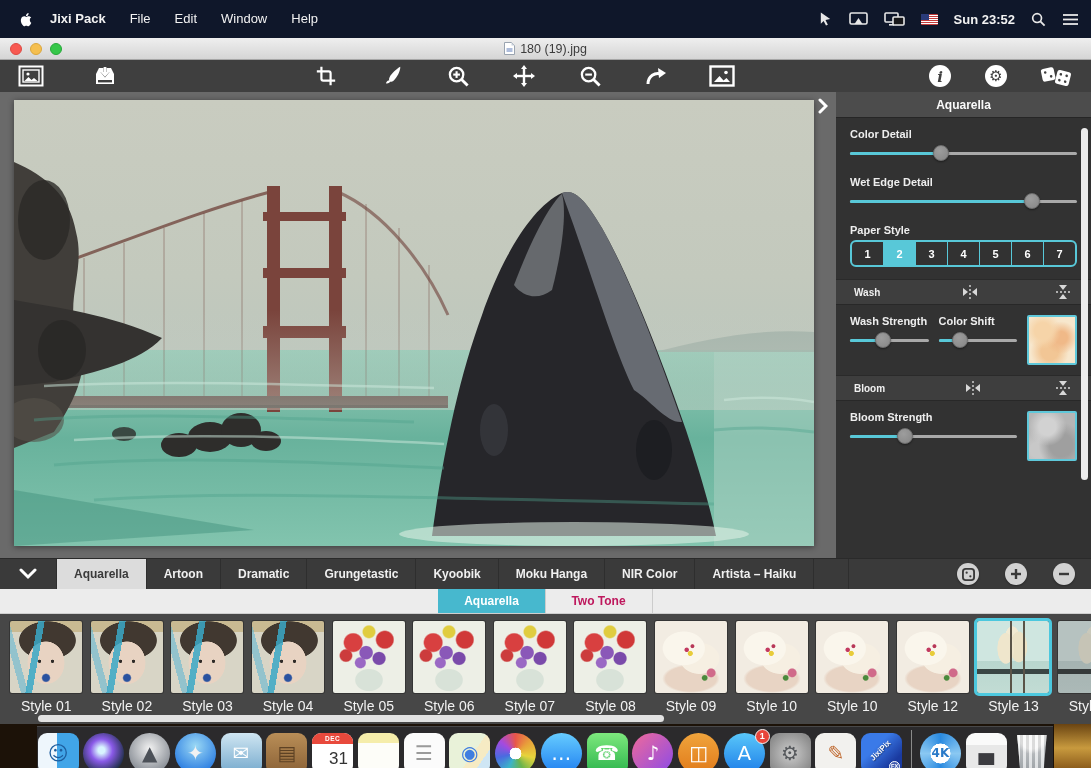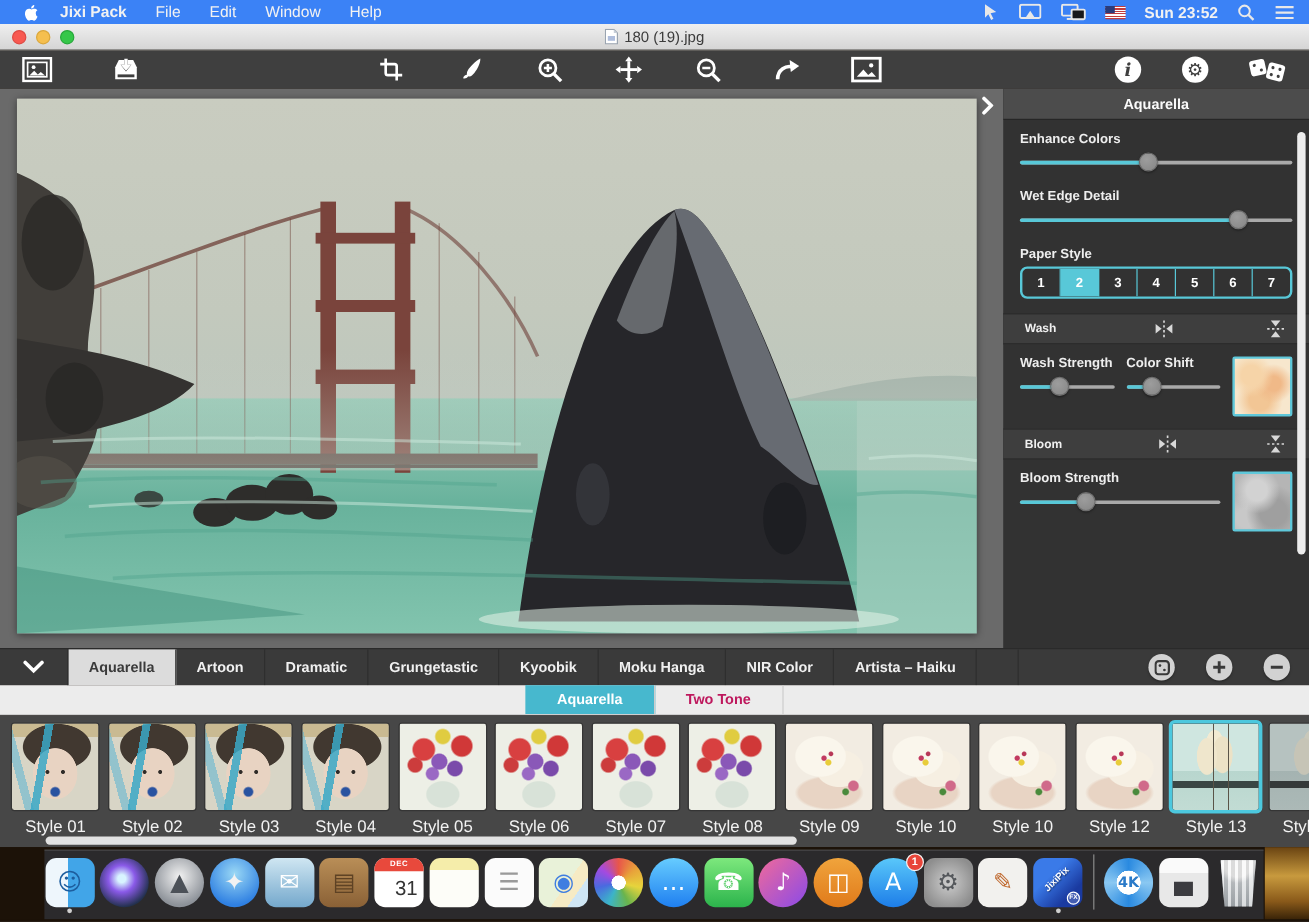--- a/index.html
+++ b/index.html
@@ -1,20 +1,20 @@
 <!DOCTYPE html>
 <html><head>
 <meta charset="utf-8">
 <style>
   * { margin:0; padding:0; box-sizing:border-box; }
   html,body { width:1091px; height:768px; overflow:hidden; background:#1c1208;
     font-family:"Liberation Sans","DejaVu Sans",sans-serif; -webkit-font-smoothing:antialiased; }
 
   
-  .menubar { height:20px; background:#3b82f6; display:flex; align-items:center; padding:0 12px; color:#f2f2f2; font-size:13px; }
+  .menubar { height:38px; background:#0f172a; display:flex; align-items:center; padding:0 12px; color:#f2f2f2; font-size:13px; }
   .menubar .apple { width:26px; display:flex; justify-content:center; }
   .menu-items { display:flex; }
   .menu-item { padding:0 12px; line-height:22px; cursor:default; }
   .menu-item.bold { font-weight:bold; }
   .mb-spacer { flex:1; }
   .mb-status { display:flex; align-items:center; gap:16px; }
   .mb-ic { display:flex; align-items:center; }
   .flag { width:17px; height:11px; background:
     linear-gradient(180deg,#c43c3c 0 9%,#fff 9% 18%,#c43c3c 18% 27%,#fff 27% 36%,#c43c3c 36% 45%,#fff 45% 54%,#c43c3c 54% 63%,#fff 63% 72%,#c43c3c 72% 81%,#fff 81% 90%,#c43c3c 90%);
     position:relative; border-radius:1px; }
@@ -456,22 +456,22 @@
         </svg>
     </div>
   </div>
 
   <div class="side-panel">
     <div class="panel-header">
         <span>Aquarella</span>
       </div>
     <div class="panel-body">
       <div class="ctl">
-        <div class="ctl-label">Enhance Colors</div>
-        <div class="slider" style="--v: 0.47;">
+        <div class="ctl-label">Color Detail</div>
+        <div class="slider" style="--v: 0.4;">
           <div class="track"></div>
             <div class="fill"></div>
             <div class="thumb"></div>
         </div>
       </div>
       <div class="ctl">
         <div class="ctl-label">Wet Edge Detail</div>
         <div class="slider" style="--v: 0.8;">
           <div class="track"></div>
             <div class="fill"></div>

